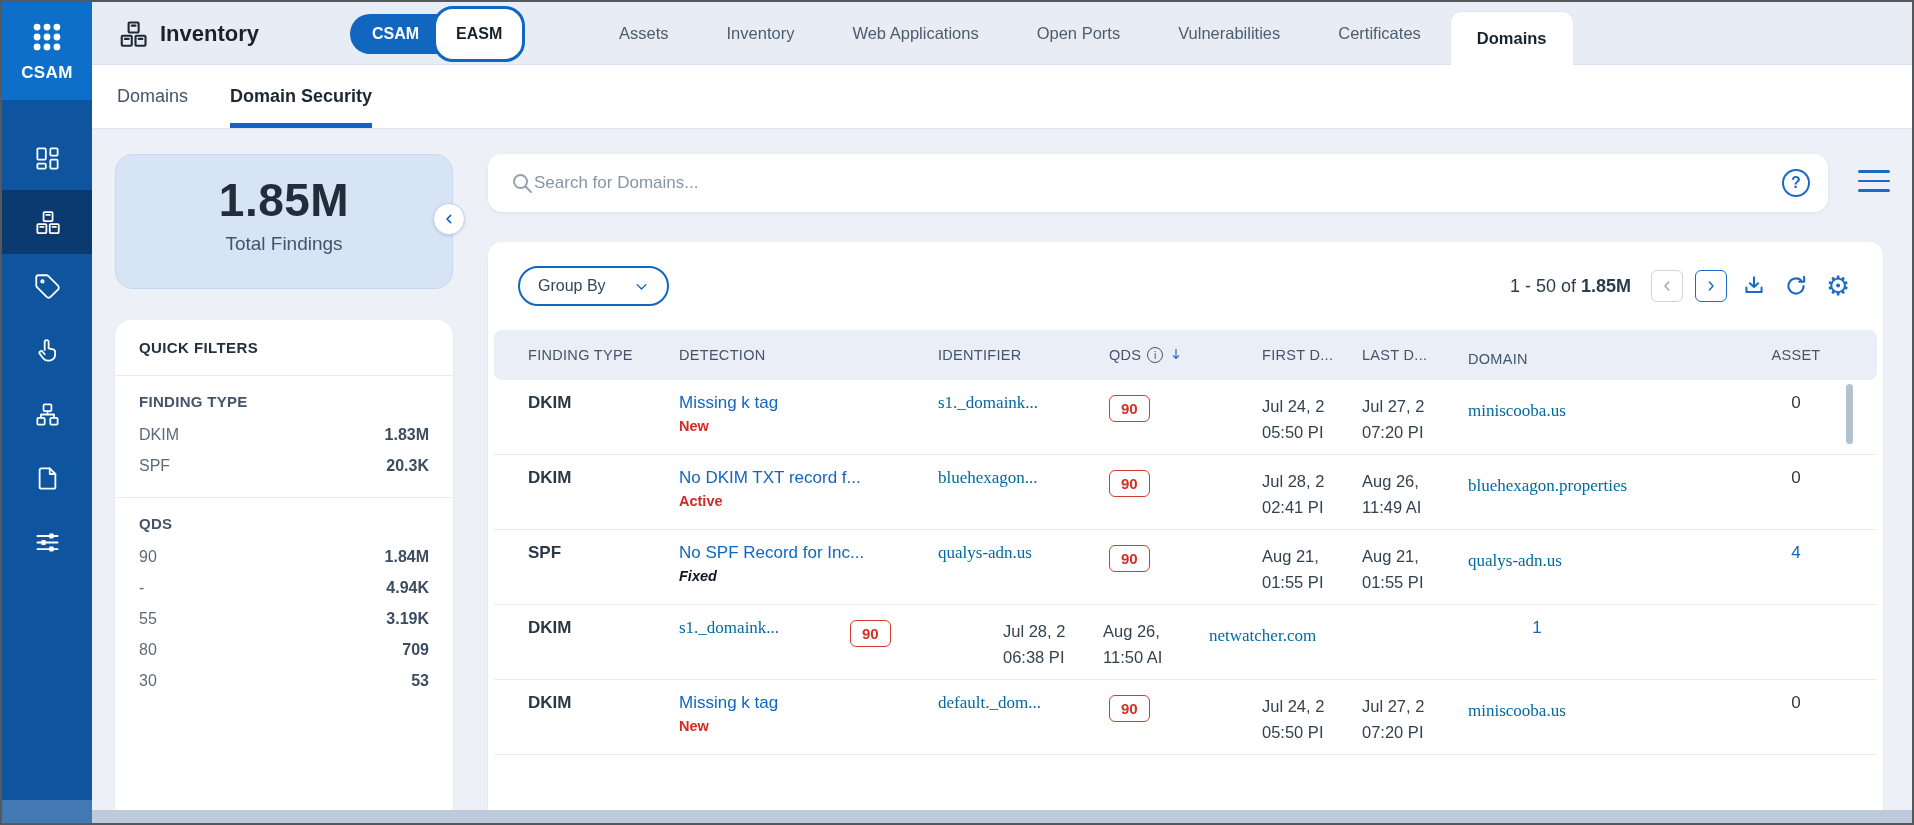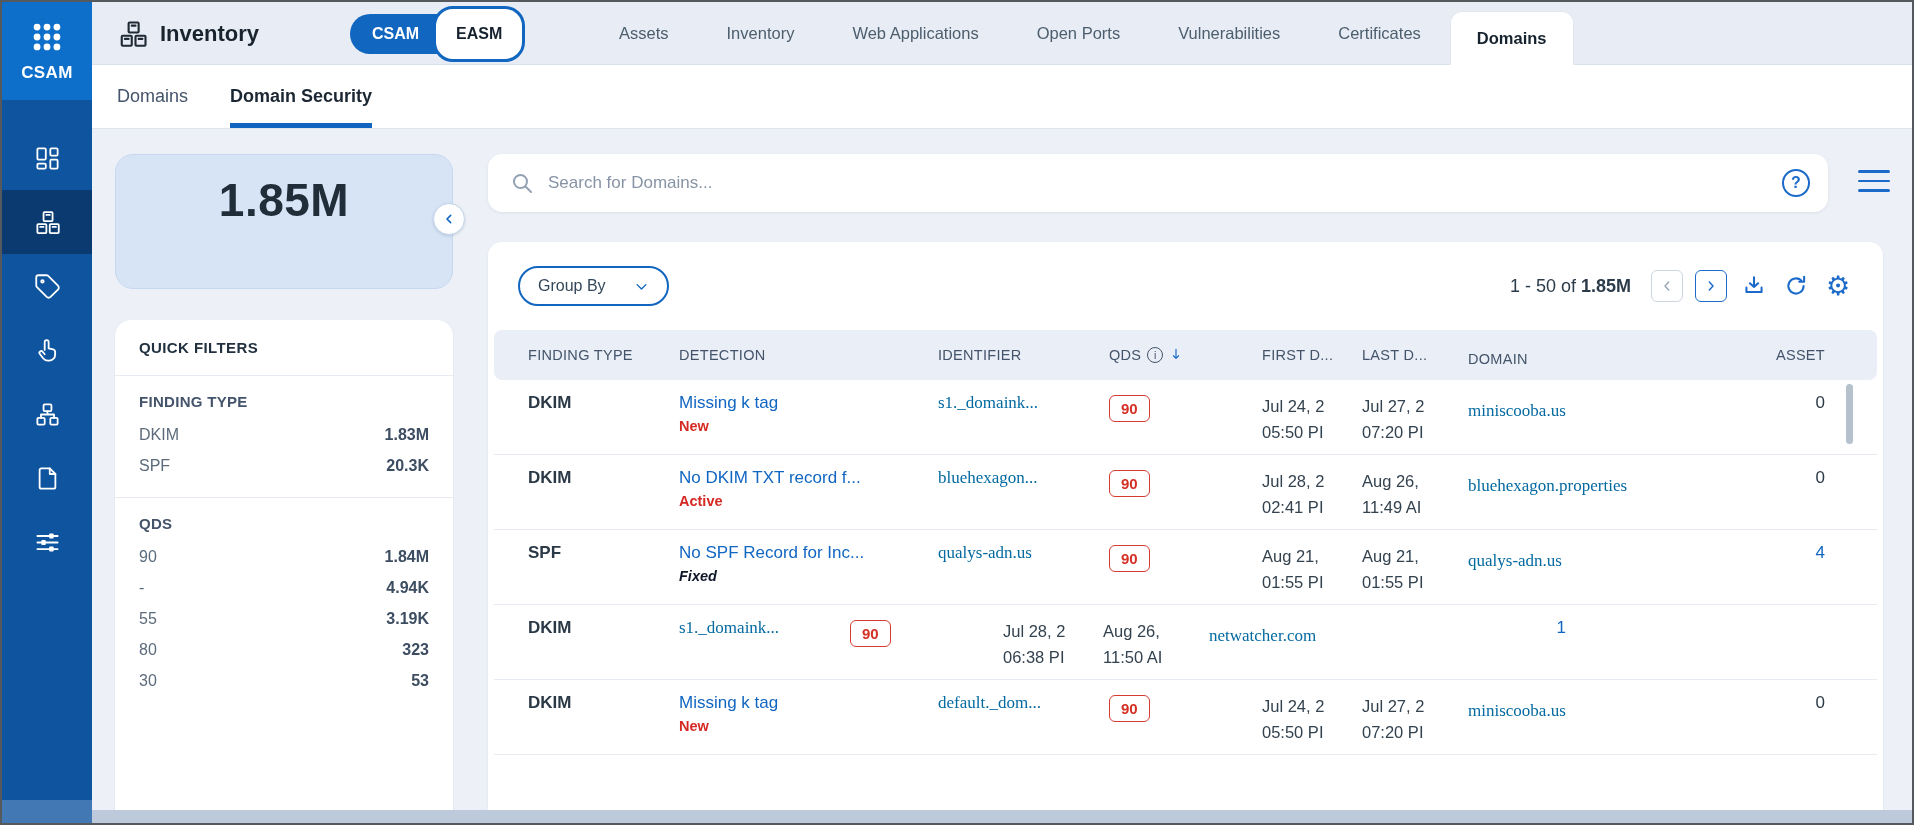--- a/index.html
+++ b/index.html
@@ -50,21 +50,21 @@
   .qf-section { padding:17px 24px 16px; border-bottom:1px solid #e7ecf2; }
   .qf-section:last-child { border-bottom:none; }
   .qf-title { font-size:15px; font-weight:bold; letter-spacing:.3px; color:#44546a; margin-bottom:9px; }
   .qf-row { display:flex; justify-content:space-between; align-items:center; padding:6.5px 0; cursor:pointer; }
   .qf-label { font-size:16px; color:#5b6b7c; }
   .qf-value { font-size:16px; font-weight:bold; color:#3c4d61; }
 
   
   .search-bar { position:absolute; left:396px; top:25px; width:1340px; height:58px; background:#fff; border-radius:14px; box-shadow:0 1px 3px rgba(40,70,110,.10); display:flex; align-items:center; padding:0 18px 0 22px; }
   .search-bar svg.mag { width:24px; height:24px; stroke:#93a1b3; fill:none; stroke-width:2; stroke-linecap:round; }
-  .search-input { flex:1; border:none; outline:none; font-size:17px; color:#3c4d61; margin-left:14px; font-family:"Liberation Sans",sans-serif; background:transparent; }
+  .search-input { flex:1; border:none; outline:none; font-size:17px; color:#3c4d61; font-family:"Liberation Sans",sans-serif; background:transparent; }
   .search-input::placeholder { color:#8794a5; }
   .help-btn { width:28px; height:28px; border-radius:50%; border:2px solid #1b6ac9; color:#1b6ac9; font-weight:bold; font-size:16px; display:flex; align-items:center; justify-content:center; cursor:pointer; }
   .hamburger { position:absolute; left:1766px; top:41px; width:32px; display:flex; flex-direction:column; gap:7px; cursor:pointer; }
   .hamburger div { height:2.6px; background:#1b6ac9; border-radius:2px; }
 
   .table-card { position:absolute; left:396px; top:113px; width:1395px; bottom:0; background:#fff; border-radius:14px 14px 0 0; box-shadow:0 1px 3px rgba(40,70,110,.08); }
   .toolbar { position:absolute; left:0; right:0; top:0; height:88px; display:flex; align-items:center; padding:0 30px; }
   .groupby-btn { display:flex; align-items:center; gap:28px; height:40px; padding:0 18px; border:2px solid #1166c0; border-radius:20px; background:#fff; font-size:16px; color:#33475b; cursor:pointer; }
   .groupby-btn svg { width:15px; height:15px; stroke:#1166c0; fill:none; stroke-width:2.2; stroke-linecap:round; stroke-linejoin:round; }
   .toolbar-right { margin-left:auto; display:flex; align-items:center; gap:12px; }
@@ -79,21 +79,21 @@
   .gear-glyph { font-size:27px; color:#1b6ac9; line-height:1; }
 
   .thead { position:absolute; left:6px; right:6px; top:88px; height:50px; background:#e9eef7; border-radius:8px; display:flex; align-items:center; padding-left:34px; padding-right:24px; }
   .th { font-size:14.5px; color:#44546a; letter-spacing:.3px; display:flex; align-items:center; gap:6px; }
   .info-dot { width:16px; height:16px; border-radius:50%; border:1.4px solid #44546a; color:#44546a; font-size:10.5px; display:inline-flex; align-items:center; justify-content:center; font-style:normal; }
   .sort-arrow svg { width:14px; height:16px; stroke:#1b6ac9; fill:none; stroke-width:2; stroke-linecap:round; stroke-linejoin:round; }
 
   .rows { position:absolute; left:6px; right:6px; top:138px; bottom:0; overflow:hidden; }
   .trow { display:flex; align-items:flex-start; height:75px; border-bottom:1px solid #e7ecf2; padding-left:34px; padding-right:24px; padding-top:13px; }
   .c-ftype { width:151px; } .c-det { width:259px; } .c-id { width:171px; } .c-qds { width:153px; }
-  .c-first { width:100px; } .c-last { width:106px; } .c-dom { width:299px;margin-top:8px; } .c-asset { width:58px; text-align:right; }
+  .c-first { width:100px; } .c-last { width:106px; } .c-dom { width:299px;margin-top:8px; } .c-asset { width:58px; text-align:center; }
   .ftype { font-size:17px; font-weight:bold; color:#2b3947; }
   .det-link { font-size:17px; color:#1166c2; cursor:pointer; white-space:nowrap; }
   .status { font-size:14.5px; font-weight:bold; margin-top:5px; }
   .st-new,.st-active { color:#d42a23; }
   .st-fixed { color:#0f172a;font-style:italic; }
   .st-reopened { color:#ad5918; }
   .cell-text { font-size:17px; color:#0369a1; white-space:nowrap; overflow:hidden;font-family:Liberation Serif, serif; }
   .qds-badge { display:inline-block; margin-top:2px; padding:4px 11px; border:1.6px solid #d43c31; border-radius:6px; color:#d43025; font-weight:bold; font-size:15px; }
   .dates { font-size:16.5px; color:#33424f; line-height:26px; white-space:nowrap; overflow:hidden; }
   .asset-num { font-size:17px; }
@@ -206,20 +206,21 @@
 
   <div class="subnav">
     <span class="subtab">Domains</span>
     <span class="subtab active">Domain Security</span>
   </div>
 
   <main class="content">
 
     <section class="findings-card">
       <div class="findings-value">1.85M</div>
+      <div class="findings-label">Total Findings</div>
     </section>
     <div class="collapse-btn">
       <svg viewBox="0 0 24 24">
           <polyline points="14.5 6.5 9 12 14.5 17.5"></polyline>
         </svg>
     </div>
 
     <section class="qf-card">
       <div class="qf-header">QUICK FILTERS</div>
       <div class="qf-section">
@@ -242,21 +243,21 @@
         <div class="qf-row">
           <span class="qf-label">-</span>
           <span class="qf-value">4.94K</span>
         </div>
         <div class="qf-row">
           <span class="qf-label">55</span>
           <span class="qf-value">3.19K</span>
         </div>
         <div class="qf-row">
           <span class="qf-label">80</span>
-          <span class="qf-value">323</span>
+          <span class="qf-value">709</span>
         </div>
         <div class="qf-row">
           <span class="qf-label">30</span>
           <span class="qf-value">53</span>
         </div>
       </div>
     </section>
 
     <div class="search-bar">
       <svg class="mag" viewBox="0 0 24 24">

